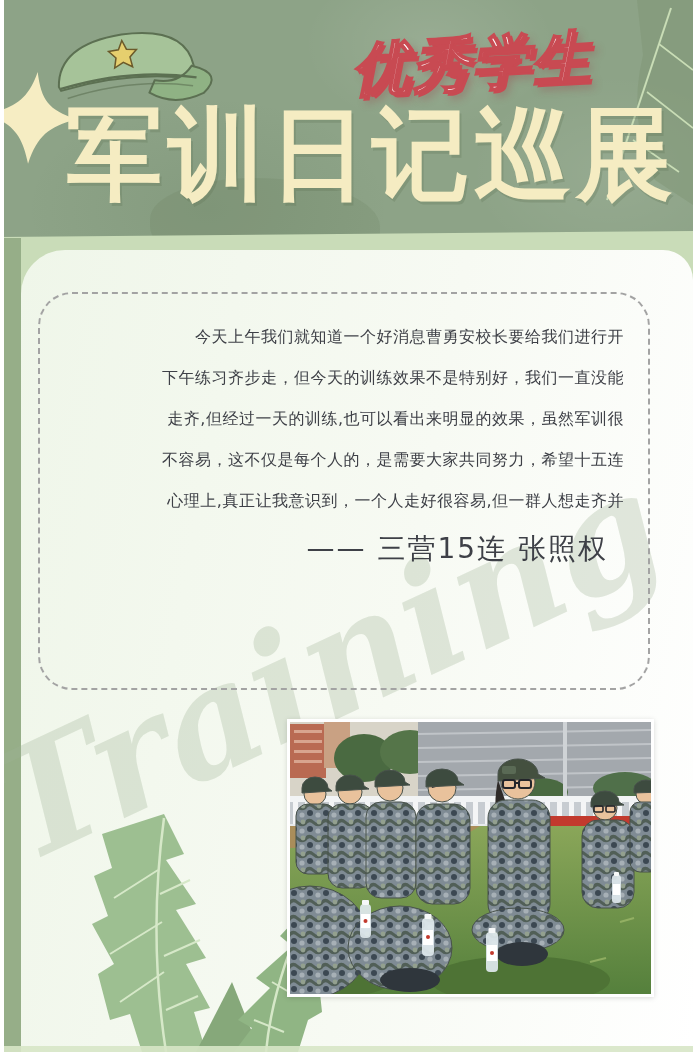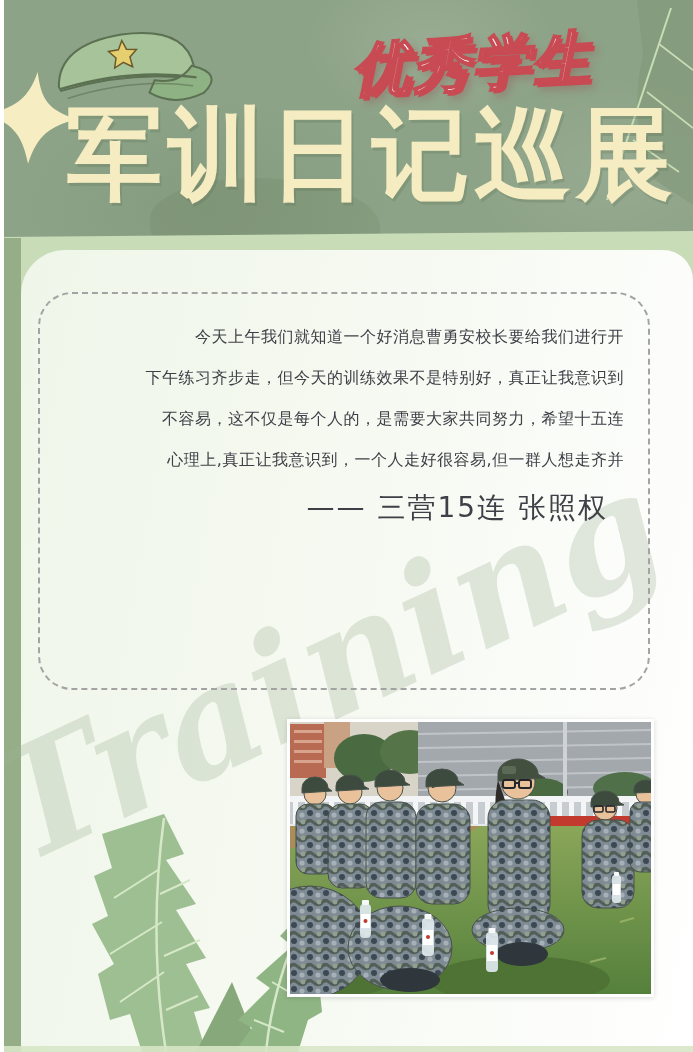--- a/index.html
+++ b/index.html
@@ -108,21 +108,22 @@
   </div>
 
   <div class="band"></div>
   <div class="card"></div>
   <div class="left-strip"></div>
 
   <div class="watermark">Training</div>
 
   <div class="dashed-box">
     <div class="diary-line">今天上午我们就知道一个好消息曹勇安校长要给我们进行开</div>
-    <div class="diary-line">下午练习齐步走，但今天的训练效果不是特别好，真正让我意识到</div>
+    <div class="diary-line">下午练习齐步走，但今天的训练效果不是特别好，我们一直没能</div>
+    <div class="diary-line">走齐,但经过一天的训练,也可以看出来明显的效果，虽然军训很</div>
     <div class="diary-line">不容易，这不仅是每个人的，是需要大家共同努力，希望十五连</div>
     <div class="diary-line">心理上,真正让我意识到，一个人走好很容易,但一群人想走齐并</div>
     <div class="signature">—— 三营15连 张照权</div>
   </div>
 
   <svg class="leaves" viewBox="0 0 280 246">
     <path d="M118,8 L138,48 L120,54 L150,98 L130,104 L160,152 L140,158 L164,202 L148,206 L160,246
              L96,246 L84,208 L64,214 L52,168 L68,158 L46,118 L62,110 L48,70 L66,62 L56,28 Z" fill="#9dbf91"></path>
     <path d="M118,12 Q102,130 120,246" stroke="#d6e8c8" stroke-width="2.5" fill="none"></path>
     <path d="M112,64 L68,92 M116,116 L64,148 M118,166 L74,196 M114,88 L144,74 M118,150 L154,134 M120,204 L152,190" stroke="#d6e8c8" stroke-width="2" fill="none"></path>

